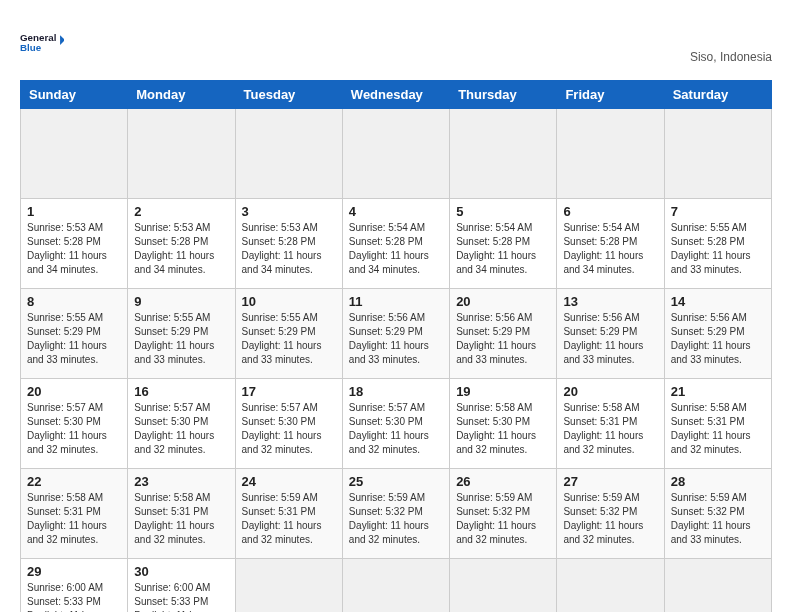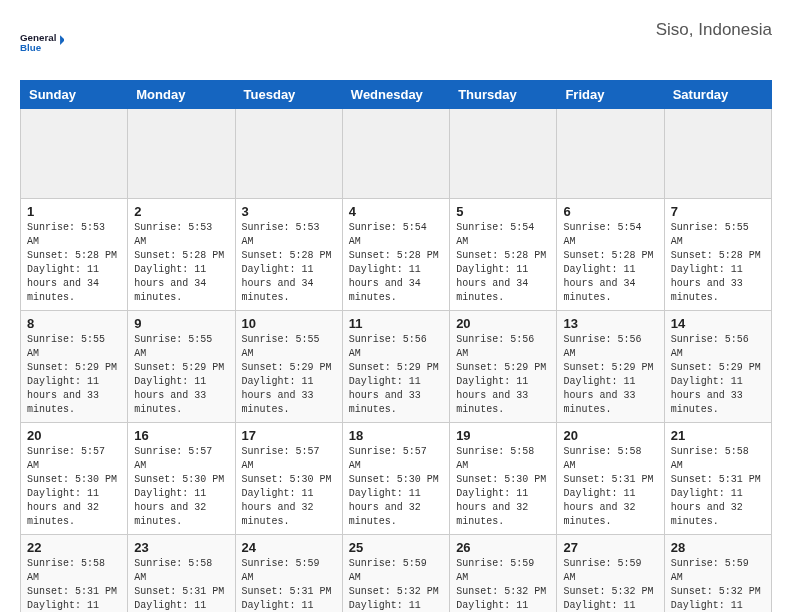--- a/index.html
+++ b/index.html
@@ -6,37 +6,37 @@
     body {
       font-family: Arial, sans-serif;
       background: #fff;
       width: 792px;
       min-height: 612px;
       padding: 20px;
     }
     .header {
       display: flex;
       justify-content: space-between;
-      align-items: flex-start;
+      align-items: flex-end;
       margin-bottom: 16px;
     }
     .logo {
       display: flex;
       align-items: center;
     }
     .title-block {
       text-align: right;
     }
     .month-year {
       font-size: 32px;
       font-weight: bold;
       color: #1a1a2e;
     }
     .location {
-      font-size: 17px;
+      font-size: 12px;
       color: #555;
     }
     table {
       width: 100%;
       border-collapse: collapse;
     }
     thead tr th {
       background-color: #1565c0;
       color: #ffffff;
       font-size: 13px;
@@ -64,21 +64,20 @@
     .day-number {
       font-size: 13px;
       font-weight: bold;
       display: block;
       margin-bottom: 2px;
     }
     .day-info {
       font-size: 10px;
       line-height: 1.4;
       color: #333;
-      font-family: Liberation Mono, monospace;
     }
     .empty-cell {
       background-color: #f0f0f0 !important;
     }
   </style>
 </head>
 <body>
 
 <div class="header">
   <div class="logo">

